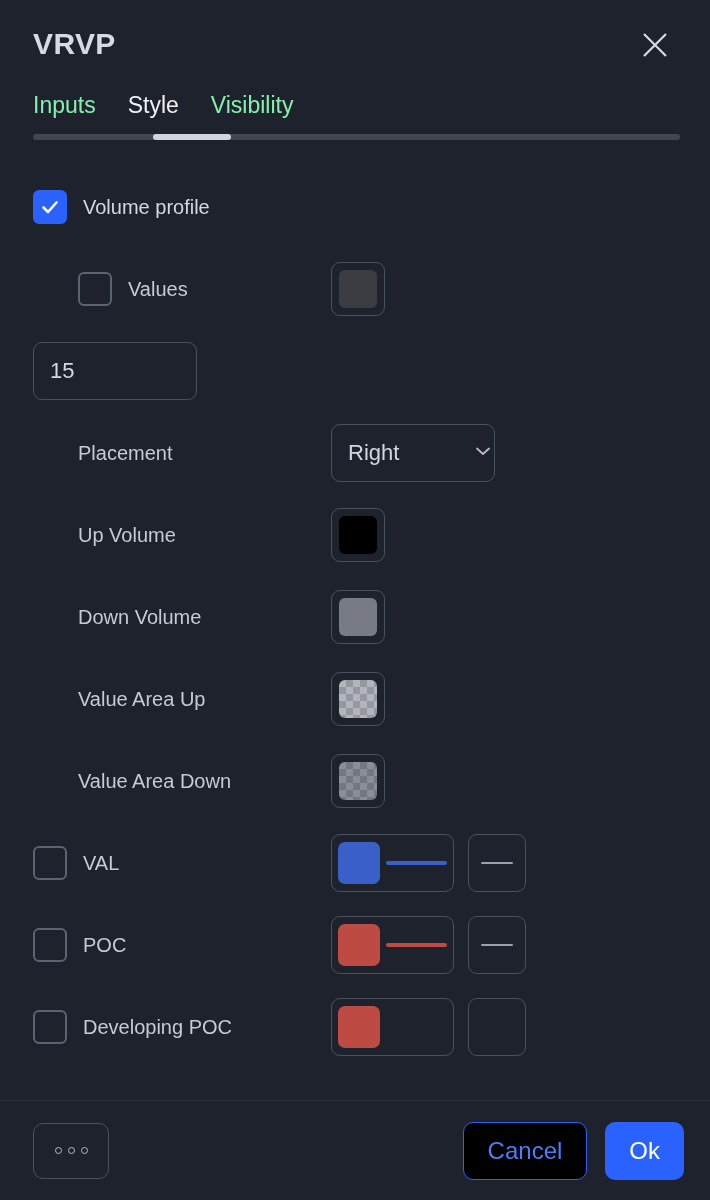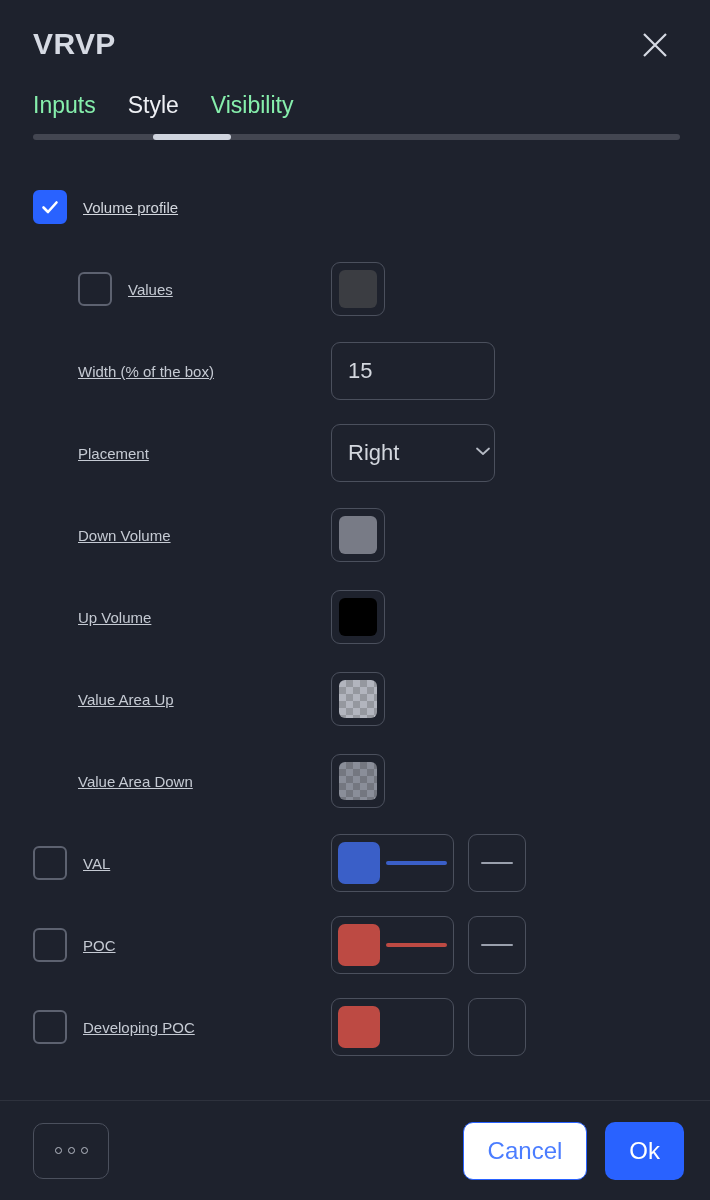--- a/index.html
+++ b/index.html
@@ -114,24 +114,23 @@
   .row .ctrl-col {
     display: flex;
     align-items: flex-start;
     gap: 14px;
   }
 
   
   .row.indent .label-col { padding-left: 45px; }
 
   .label {
-    font-size: 15px;
+    font-size: 20px;
     color: #c5cad3;
     white-space: nowrap;
-    text-decoration: underline;
   }
   .label.title-label { color: #d3d7de; }
 
   
   .cb {
     width: 34px;
     height: 34px;
     border-radius: 6px;
     flex: 0 0 34px;
     margin-right: 16px;
@@ -281,21 +280,21 @@
     display: flex;
     align-items: center;
     justify-content: center;
     font-size: 24px;
     cursor: pointer;
     padding: 0 24px;
   }
   .btn-cancel {
     border: 1.5px solid #2962ff;
     color: #4b7dff;
-    background: #ffffff;
+    background: #000000;
     min-width: 124px;
     margin-right: 18px;
   }
   .btn-ok {
     background: #2962ff;
     color: #ffffff;
     min-width: 76px;
   }
 </style>
 </head>
@@ -342,23 +341,20 @@
         <span class="label">Values</span>
       </div>
       <div class="ctrl-col">
         <div class="swatch-btn">
           <div class="swatch" style="background:#3b3d42;"></div>
         </div>
       </div>
     </div>
 
     <div class="row indent">
-      <div class="label-col">
-        <span class="label">Width (% of the box)</span>
-      </div>
       <div class="ctrl-col">
         <input class="num-input" type="text" value="15" style="">
       </div>
     </div>
 
     <div class="row indent">
       <div class="label-col">
         <span class="label">Placement</span>
       </div>
       <div class="ctrl-col">
@@ -368,36 +364,36 @@
             <svg width="20" height="20" viewBox="0 0 20 20" aria-hidden="true">
               <path d="M4 7.5 L10 13 L16 7.5" stroke="#b6bbc5" stroke-width="1.8" fill="none" stroke-linecap="round" stroke-linejoin="round"></path>
             </svg>
           </span>
         </div>
       </div>
     </div>
 
     <div class="row indent">
       <div class="label-col">
+        <span class="label">Up Volume</span>
+      </div>
+      <div class="ctrl-col">
+        <div class="swatch-btn">
+          <div class="swatch" style="background:#000000;"></div>
+        </div>
+      </div>
+    </div>
+
+    <div class="row indent">
+      <div class="label-col">
         <span class="label">Down Volume</span>
       </div>
       <div class="ctrl-col">
         <div class="swatch-btn">
           <div class="swatch" style="background:#787b86;"></div>
-        </div>
-      </div>
-    </div>
-
-    <div class="row indent">
-      <div class="label-col">
-        <span class="label">Up Volume</span>
-      </div>
-      <div class="ctrl-col">
-        <div class="swatch-btn">
-          <div class="swatch" style="background:#000000;"></div>
         </div>
       </div>
     </div>
 
     <div class="row indent">
       <div class="label-col">
         <span class="label">Value Area Up</span>
       </div>
       <div class="ctrl-col">
         <div class="swatch-btn">

